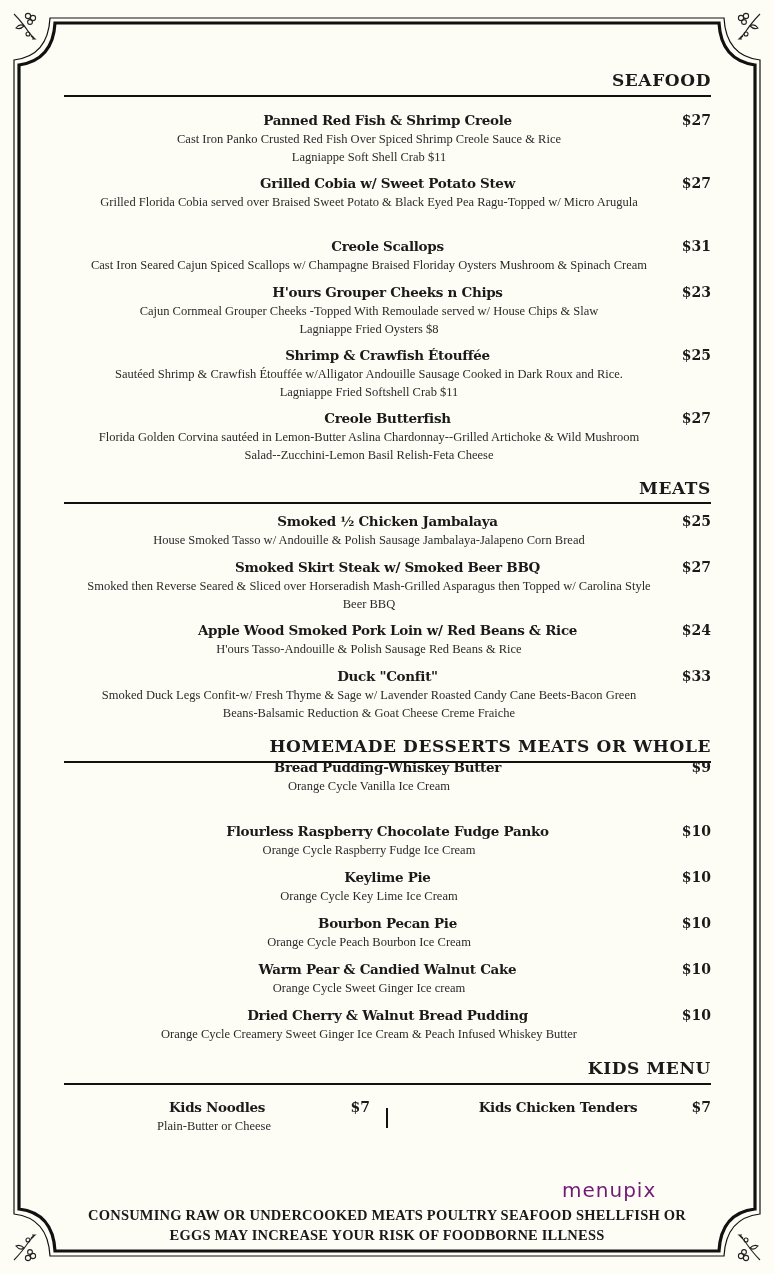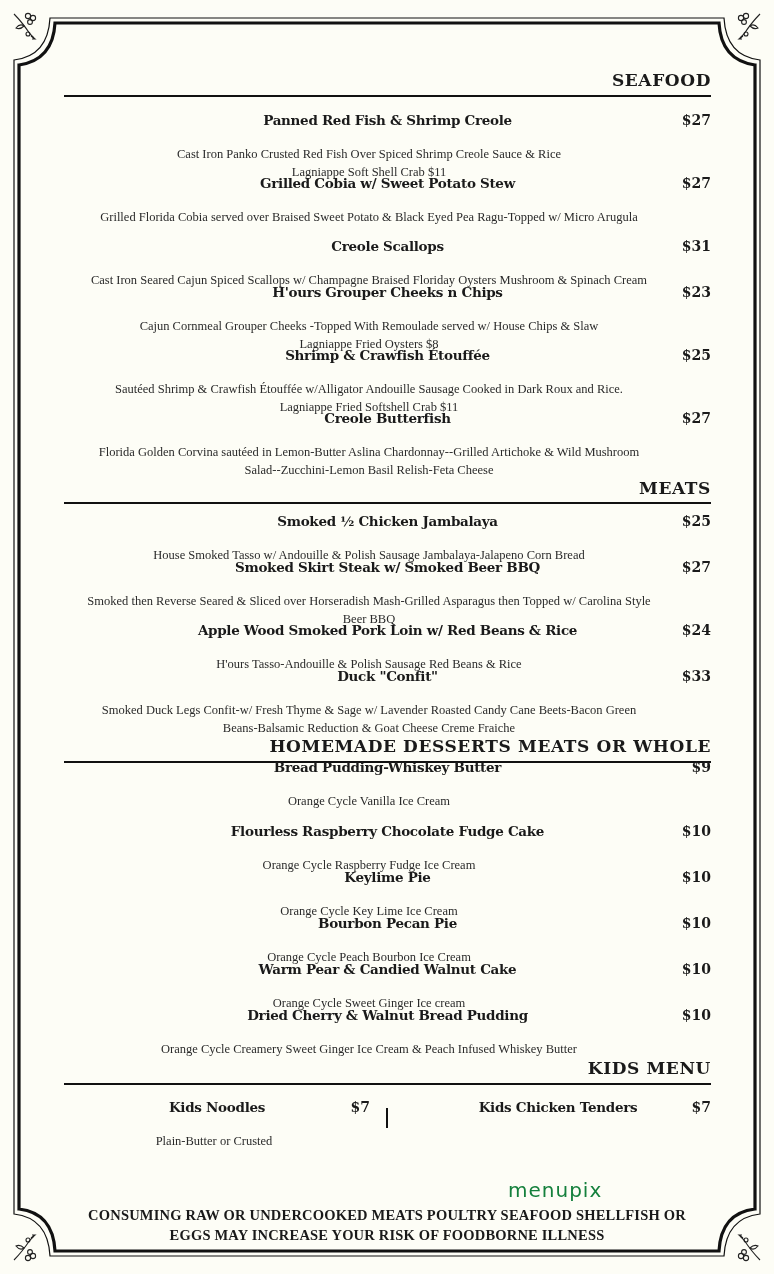--- a/index.html
+++ b/index.html
@@ -13,27 +13,27 @@
   .corner-orn { position: absolute; width: 34px; height: 34px; }
   .content { position: absolute; left: 64px; top: 0; width: 647px; }
   .section-title {
     text-align: right; font-weight: bold; font-size: 17px; letter-spacing: 0.6px;
     font-family: "DejaVu Serif", serif;
   }
   .rule { height: 2px; background: #111; margin: 0; }
   .item { position: absolute; left: 0; width: 647px; text-align: center; }
   .item-name { font-family: "DejaVu Serif", serif; font-weight: bold; font-size: 13.5px; line-height: 17px; letter-spacing: -0.3px; }
   .item-price { position: absolute; right: 0; top: 0; font-family: "DejaVu Serif", serif; font-weight: bold; font-size: 14px; line-height: 17px; }
-  .item-desc { font-size: 12.5px; line-height: 17.5px; color: #2a2a2a; margin-top: 17px; width: 610px; }
+  .item-desc { font-size: 12.5px; line-height: 17.5px; color: #2a2a2a; margin-top: 2px; width: 610px; }
   .abs { position: absolute; left: 0; width: 647px; }
   .disclaimer {
     position: absolute; left: 0; width: 774px; text-align: center;
     font-family: "Liberation Serif", serif; font-weight: bold; font-size: 14.5px; line-height: 20px; letter-spacing: 0.2px;
   }
-  .watermark { position: absolute; left: 508px; top: 1178px; font-family: "DejaVu Sans", sans-serif; font-size: 20px; color: #15803d; letter-spacing: 1px; }
+  .watermark { position: absolute; left: 562px; top: 1178px; font-family: "DejaVu Sans", sans-serif; font-size: 20px; color: #701a75; letter-spacing: 1px; }
   .kids-divider { position: absolute; left: 322px; top: 1108px; width: 2px; height: 20px; background: #111; }
 </style>
 </head>
 <body>
 
 <svg class="frame" viewBox="0 0 774 1274" xmlns="http://www.w3.org/2000/svg">
 
   <path d="M50,18 L724,18 Q726,56 760,60 L760,1214 Q726,1218 724,1256 L50,1256 Q48,1218 14,1214 L14,60 Q48,56 50,18 Z" fill="none" stroke="#111" stroke-width="1.2"></path>
 
   <path d="M55,23 L719,23 Q721,60 755,65 L755,1209 Q721,1213 719,1251 L55,1251 Q53,1213 19,1209 L19,65 Q53,60 55,23 Z" fill="none" stroke="#111" stroke-width="3.2"></path>
@@ -189,21 +189,21 @@
 
   <div class="item" style="top:759px">
     <div class="item-name">Bread Pudding-Whiskey Butter</div>
     <div class="item-price">$9</div>
     <div class="item-desc">
       <div>Orange Cycle Vanilla Ice Cream</div>
     </div>
   </div>
 
   <div class="item" style="top:823px">
-    <div class="item-name">Flourless Raspberry Chocolate Fudge Cake</div>
+    <div class="item-name">Flourless Raspberry Chocolate Fudge Panko</div>
     <div class="item-price">$10</div>
     <div class="item-desc">
       <div>Orange Cycle Raspberry Fudge Ice Cream</div>
     </div>
   </div>
 
   <div class="item" style="top:869px">
     <div class="item-name">Keylime Pie</div>
     <div class="item-price">$10</div>
     <div class="item-desc">
@@ -237,21 +237,21 @@
 
   <div class="abs" style="top:1058px">
     <div class="section-title">KIDS MENU</div>
   </div>
   <div class="abs rule" style="top:1083px"></div>
 
   <div class="item" style="top:1099px; width:306px">
     <div class="item-name">Kids Noodles</div>
     <div class="item-price">$7</div>
     <div class="item-desc" style="width:300px">
-      <div>Plain-Butter or Crusted</div>
+      <div>Plain-Butter or Cheese</div>
     </div>
   </div>
   <div class="kids-divider"></div>
   <div class="item" style="top:1099px; left:341px; width:306px">
     <div class="item-name">Kids Chicken Tenders</div>
     <div class="item-price">$7</div>
   </div>
 </div>
 
 <div class="watermark">menupix</div>

